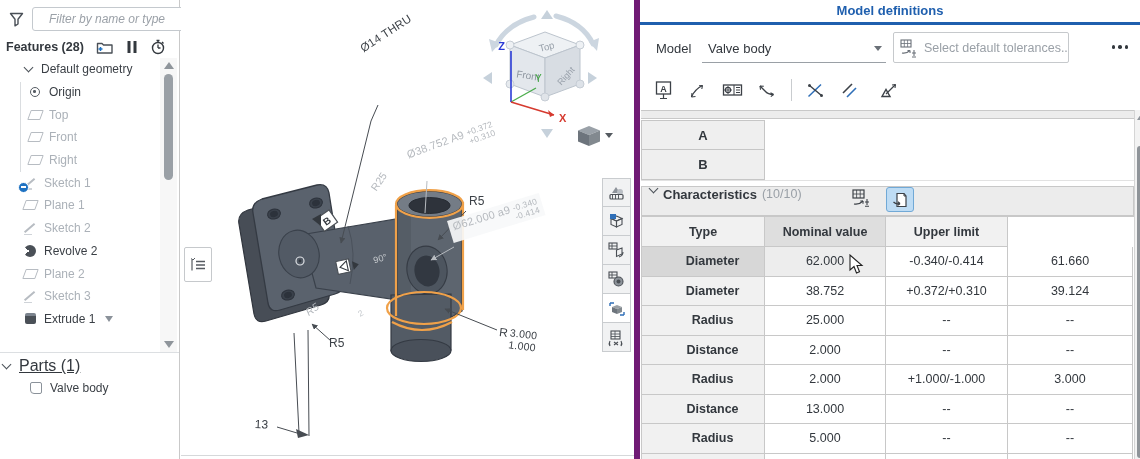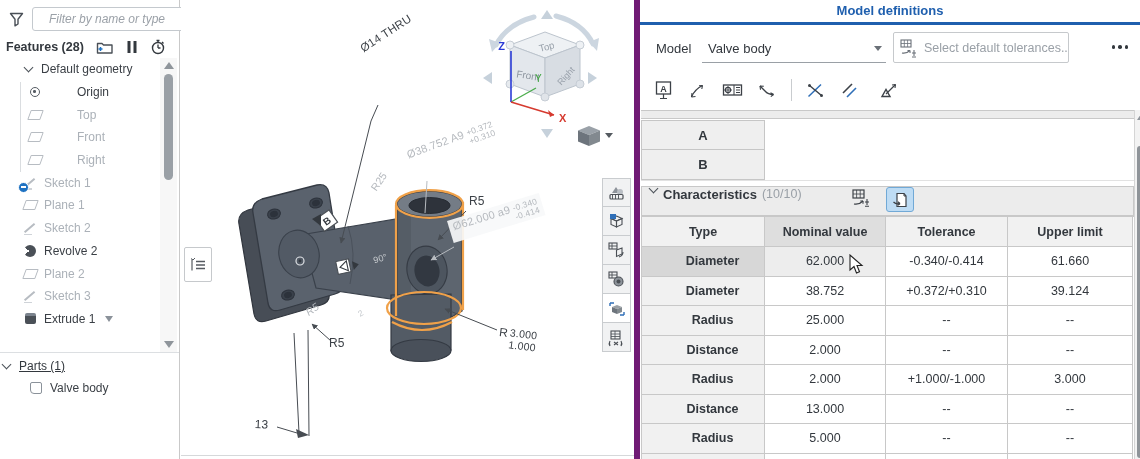--- a/index.html
+++ b/index.html
@@ -14,21 +14,21 @@
   #filter-row{position:absolute;left:0;top:4px;width:180px;height:30px;display:flex;align-items:center;}
   #filter-icon{margin-left:8px;display:inline-flex;}
   #filter-input{margin-left:7px;width:130px;height:22px;border:1px solid #c4c9ce;border-radius:3px;font:12px "Liberation Sans",sans-serif;padding:0 16px;color:#3a3f45;outline:none;}
   #filter-input::placeholder{font-style:italic;color:#9ba1a8;}
   #features-row{position:absolute;left:0;top:36px;width:212px;height:22px;display:flex;align-items:center;}
   #features-title{margin-left:6px;font-size:12.5px;font-weight:bold;color:#33383e;}
   .hdr-ic{display:inline-flex;margin-left:12px;}
   #feature-tree{position:absolute;left:0;top:58px;width:160px;height:295px;overflow:hidden;}
   .guide{position:absolute;left:20px;top:24px;width:1px;height:90px;background:#dadde0;}
   .trow{height:22.7px;display:flex;align-items:center;padding-left:22px;cursor:default;position:relative;}
-  .trow.indent{padding-left:27px;gap:28px;}
+  .trow.indent{padding-left:27px;}
   .trow .lbl{font-size:12px;color:#3a3f45;white-space:nowrap;}
   .trow.muted .lbl{color:#abb1b8;}
   .chev{width:6px;height:6px;border-right:1.6px solid #4a5057;border-bottom:1.6px solid #4a5057;transform:rotate(45deg);margin:-3px 9px 0 3px;flex:none;}
   .ic{width:16px;height:14px;display:inline-flex;align-items:center;justify-content:center;margin-right:6px;flex:none;position:relative;}
   .ic-origin{width:8px;height:8px;border:1.6px solid #565c63;border-radius:50%;position:relative;}
   .ic-origin::after{content:"";position:absolute;left:2px;top:2px;width:2.5px;height:2.5px;border-radius:50%;background:#565c63;}
   .ic-plane{width:11px;height:8px;border:1.3px solid #b7bcc2;transform:skewX(-20deg);border-radius:1px;}
   .ic-sketch{width:12px;height:12px;position:relative;}
   .ic-sketch::before{content:"";position:absolute;left:-1px;top:5px;width:13px;height:1.7px;background:#b7bcc2;transform:rotate(-40deg);}
   .ic-sketch::after{content:"";position:absolute;left:0;bottom:-1px;width:8px;height:1.4px;background:#cfd3d8;}
@@ -38,21 +38,21 @@
   .badge{position:absolute;left:-4px;bottom:-3px;width:9px;height:9px;border-radius:50%;background:#1e72c2;border:1px solid #fff;}
   .badge::after{content:"";position:absolute;left:2px;top:3.6px;width:5px;height:1.6px;background:#fff;}
   .scroll-caret{width:0;height:0;border-left:4.5px solid transparent;border-right:4.5px solid transparent;border-top:6px solid #8b929a;margin-left:10px;}
   
   #tree-scrollbar{position:absolute;left:160px;top:58px;width:17px;height:294px;background:#f7f7f7;}
   #tree-scrollbar .up{position:absolute;left:4px;top:4px;width:0;height:0;border-left:5px solid transparent;border-right:5px solid transparent;border-bottom:7px solid #8f959b;}
   #tree-scrollbar .down{position:absolute;left:4px;bottom:4px;width:0;height:0;border-left:5px solid transparent;border-right:5px solid transparent;border-top:7px solid #8f959b;}
   #tree-scrollbar .thumb{position:absolute;left:4px;top:16px;width:9px;height:106px;background:#9aa0a6;border-radius:5px;}
   #parts-sep{position:absolute;left:0;top:352px;width:179px;height:1px;background:#dcdfe2;}
   #parts-header{position:absolute;left:0;top:355px;width:180px;height:22px;display:flex;align-items:center;}
-  #parts-header .lbl{font-size:12px;color:#33383e;text-decoration:underline;}
+  #parts-header .lbl{font-size:16px;color:#33383e;text-decoration:underline;}
   #parts-list{position:absolute;left:0;top:377px;width:180px;}
   #parts-list .trow{padding-left:28px;}
 
   
   #viewport{position:absolute;left:181px;top:0;width:453px;height:459px;background:#fff;overflow:hidden;}
   #scene{position:absolute;left:0;top:0;}
   .anno{position:absolute;font-size:11px;color:#3c4147;white-space:nowrap;transform-origin:left top;letter-spacing:0.2px;}
   .anno.gray{color:#b5b9be;}
   .anno.faint{color:#c6cace;}
   .anno .stack{display:inline-flex;flex-direction:column;font-size:8.5px;line-height:1.1;margin-left:3px;vertical-align:1px;}
@@ -575,21 +575,20 @@
           <path d="M2.5,11 Q5,13.5 9,12.5" fill="none" stroke="#3c4147" stroke-width="1.3"></path>
           <path d="M9,12.5 L6.8,10.8 M9,12.5 L6.9,14.2" stroke="#3c4147" stroke-width="1.1"></path>
         </svg>
     </span>
   </div>
 
   <div id="char-table">
       <div class="crow head">
         <div class="ccell">Type</div>
         <div class="ccell nomhead">Nominal value</div>
-        <div class="ccell">Tolerance</div>
         <div class="ccell">Upper limit</div>
       </div>
       <div class="crow sel">
         <div class="ccell typec">Diameter</div>
         <div class="ccell nomc">62.000</div>
         <div class="ccell">-0.340/-0.414</div>
         <div class="ccell">61.660</div>
       </div>
       <div class="crow">
         <div class="ccell typec">Diameter</div>

